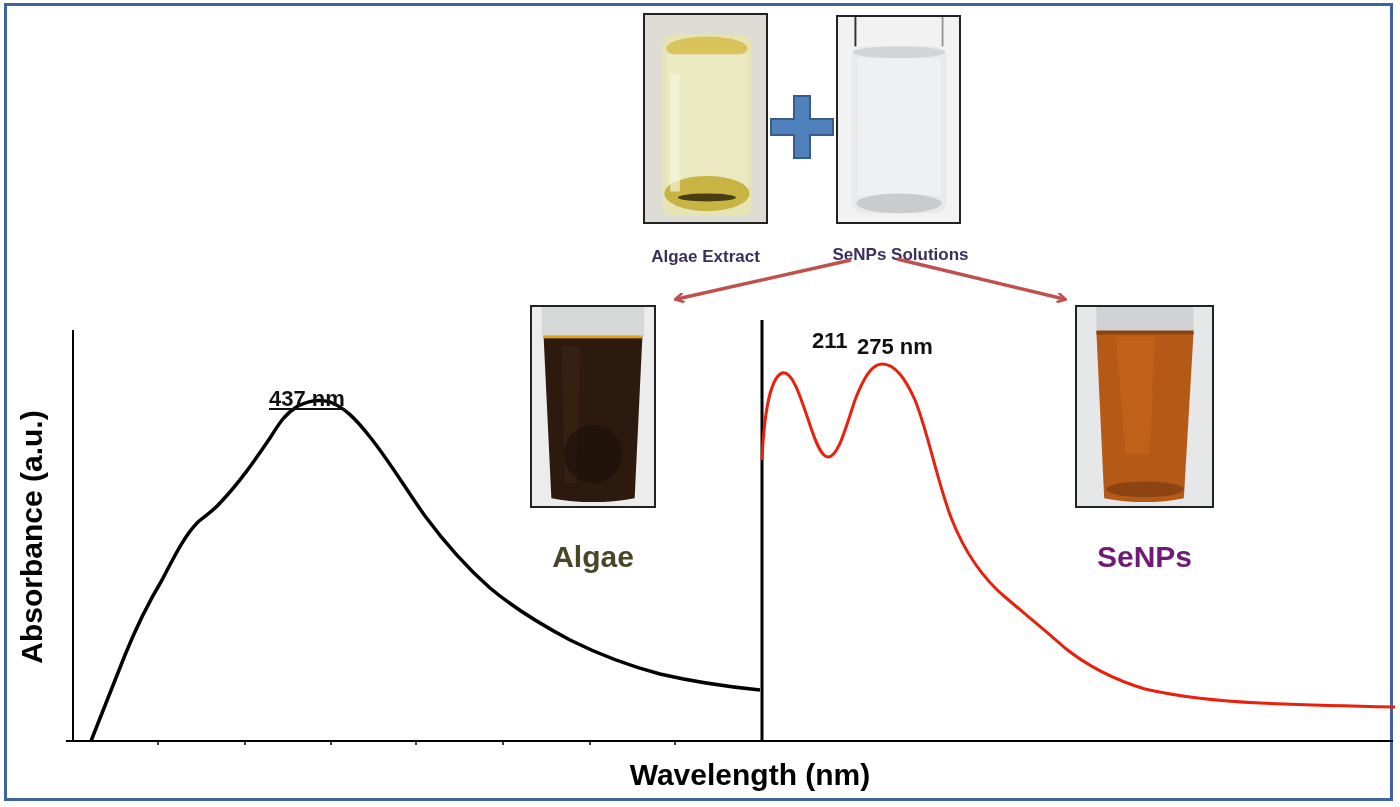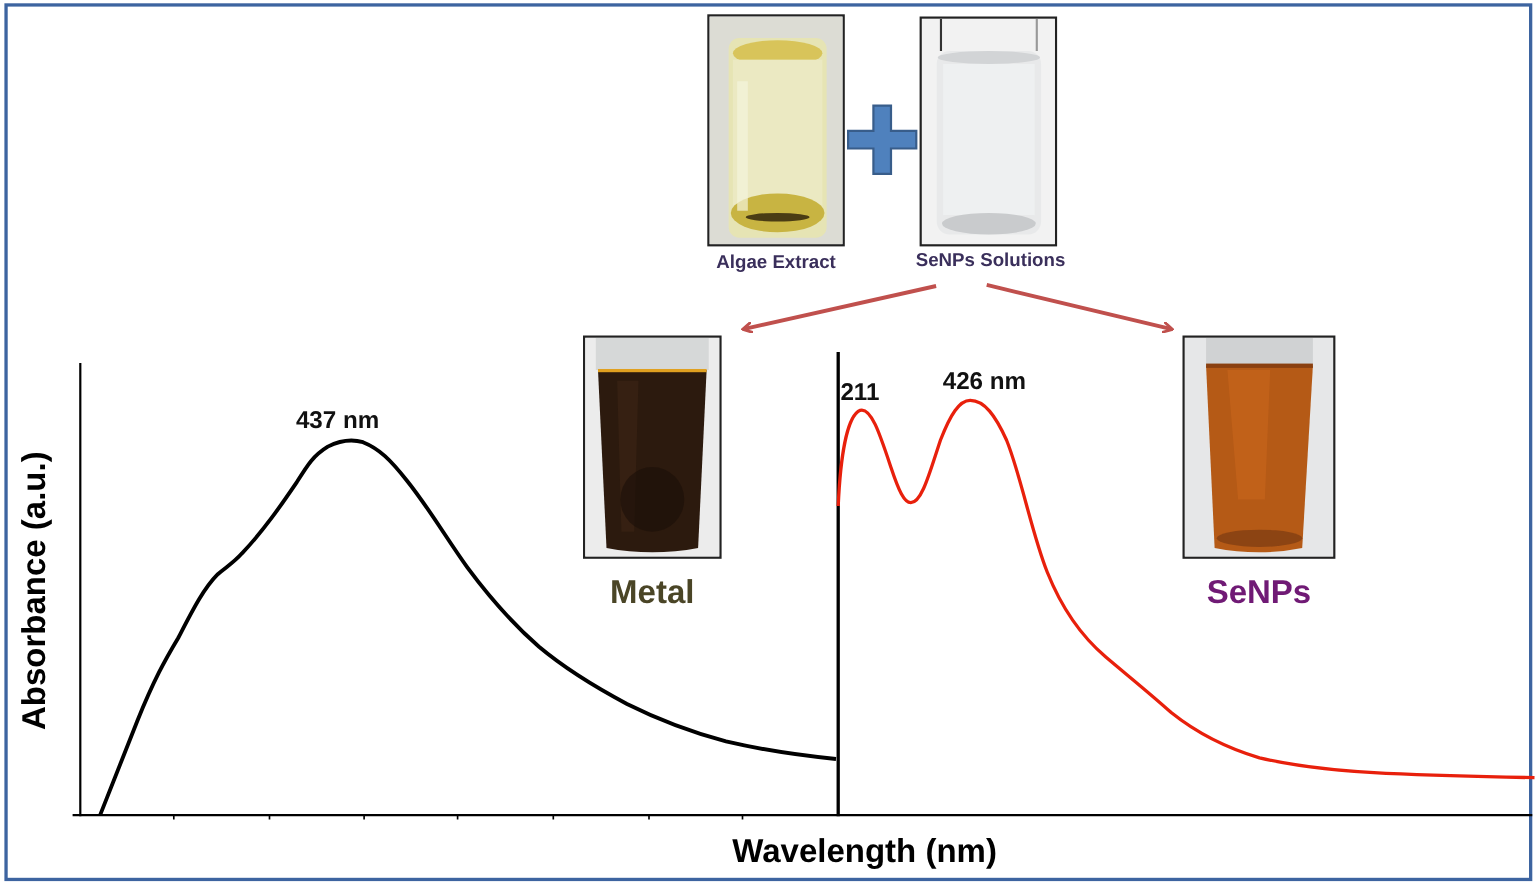--- a/index.html
+++ b/index.html
@@ -2,27 +2,27 @@
 <html><head>
   <meta charset="utf-8">
   <style>
     html, body { margin: 0; padding: 0; background: #ffffff; }
     body { width: 1400px; height: 807px; position: relative; overflow: hidden;
            font-family: "Liberation Sans", "DejaVu Sans", sans-serif; }
     .frame { position: absolute; left: 4px; top: 3px; width: 1389px; height: 798px;
              border: 3px solid #3d64a0; box-sizing: border-box; }
     .photo { position: absolute; border: 2px solid #222; box-sizing: border-box; overflow: hidden; }
     .photo svg { display: block; width: 100%; height: 100%; }
-    .cap { position: absolute; font-weight: bold; white-space: nowrap; text-align: center; }
+    .cap { position: absolute; font-weight: bold; white-space: nowrap; text-align: center; margin-top: 18px; }
     .cap-small { font-size: 17px; color: #3a2f5b; }
     .cap-big { font-size: 30px; }
     .peak { position: absolute; font-weight: bold; font-size: 22px; color: #111; white-space: nowrap; }
     .axis-label { position: absolute; font-weight: bold; font-size: 30px; color: #000; white-space: nowrap; }
     #ylabel { left: 32px; top: 537px; transform: translate(-50%, -50%) rotate(-90deg); }
-    #xlabel { left: 750px; top: 775px; transform: translate(-50%, -50%); margin-left: 36px; }
+    #xlabel { left: 750px; top: 775px; transform: translate(-50%, -50%); }
     svg.overlay { position: absolute; left: 0; top: 0; }
   </style>
 </head>
 <body>
 
 <div class="frame"></div>
 
 <div class="photo" style="left:643px; top:13px; width:125px; height:211px;">
   <svg viewBox="0 0 125 211" preserveAspectRatio="none">
     <rect width="125" height="211" fill="#dcdcd4"></rect>
@@ -103,21 +103,21 @@
   <svg viewBox="0 0 139 203" preserveAspectRatio="none">
     <rect width="139" height="203" fill="#e6e7e8"></rect>
     <rect x="20" y="0" width="100" height="26" fill="#d0d2d3"></rect>
     <path d="M20,26 L120,26 L110,195 Q70,203 28,195 Z" fill="#b55a16"></path>
     <rect x="20" y="24" width="100" height="4" fill="#8a4010"></rect>
     <path d="M40,30 L80,30 L75,150 L50,150 Z" fill="#c9661c" opacity="0.6"></path>
     <ellipse cx="70" cy="186" rx="40" ry="8" fill="#7a3a12" opacity="0.7"></ellipse>
   </svg>
 </div>
 
-<div class="cap cap-big" style="left:530px; top:522px; width:126px; color:#4a4526;">Metal</div>
+<div class="cap cap-big" style="left:530px; top:522px; width:126px; color:#4a4526;">Algae</div>
 <div class="cap cap-big" style="left:1075px; top:522px; width:139px; color:#701a75;">SeNPs</div>
 
-<div class="peak" style="left:269px; top:369px;">437 nm</div>
-<div class="peak" style="left:764px; top:344px;">211</div>
-<div class="peak" style="left:857px; top:334px;">426 nm</div>
+<div class="peak" style="left:269px; top:386px;text-decoration:underline;">437 nm</div>
+<div class="peak" style="left:764px; top:328px;padding-left:48px;">211</div>
+<div class="peak" style="left:857px; top:334px;">275 nm</div>
 
 <div class="axis-label" id="ylabel">Absorbance (a.u.)</div>
 <div class="axis-label" id="xlabel">Wavelength (nm)</div>
 
 </body></html>

